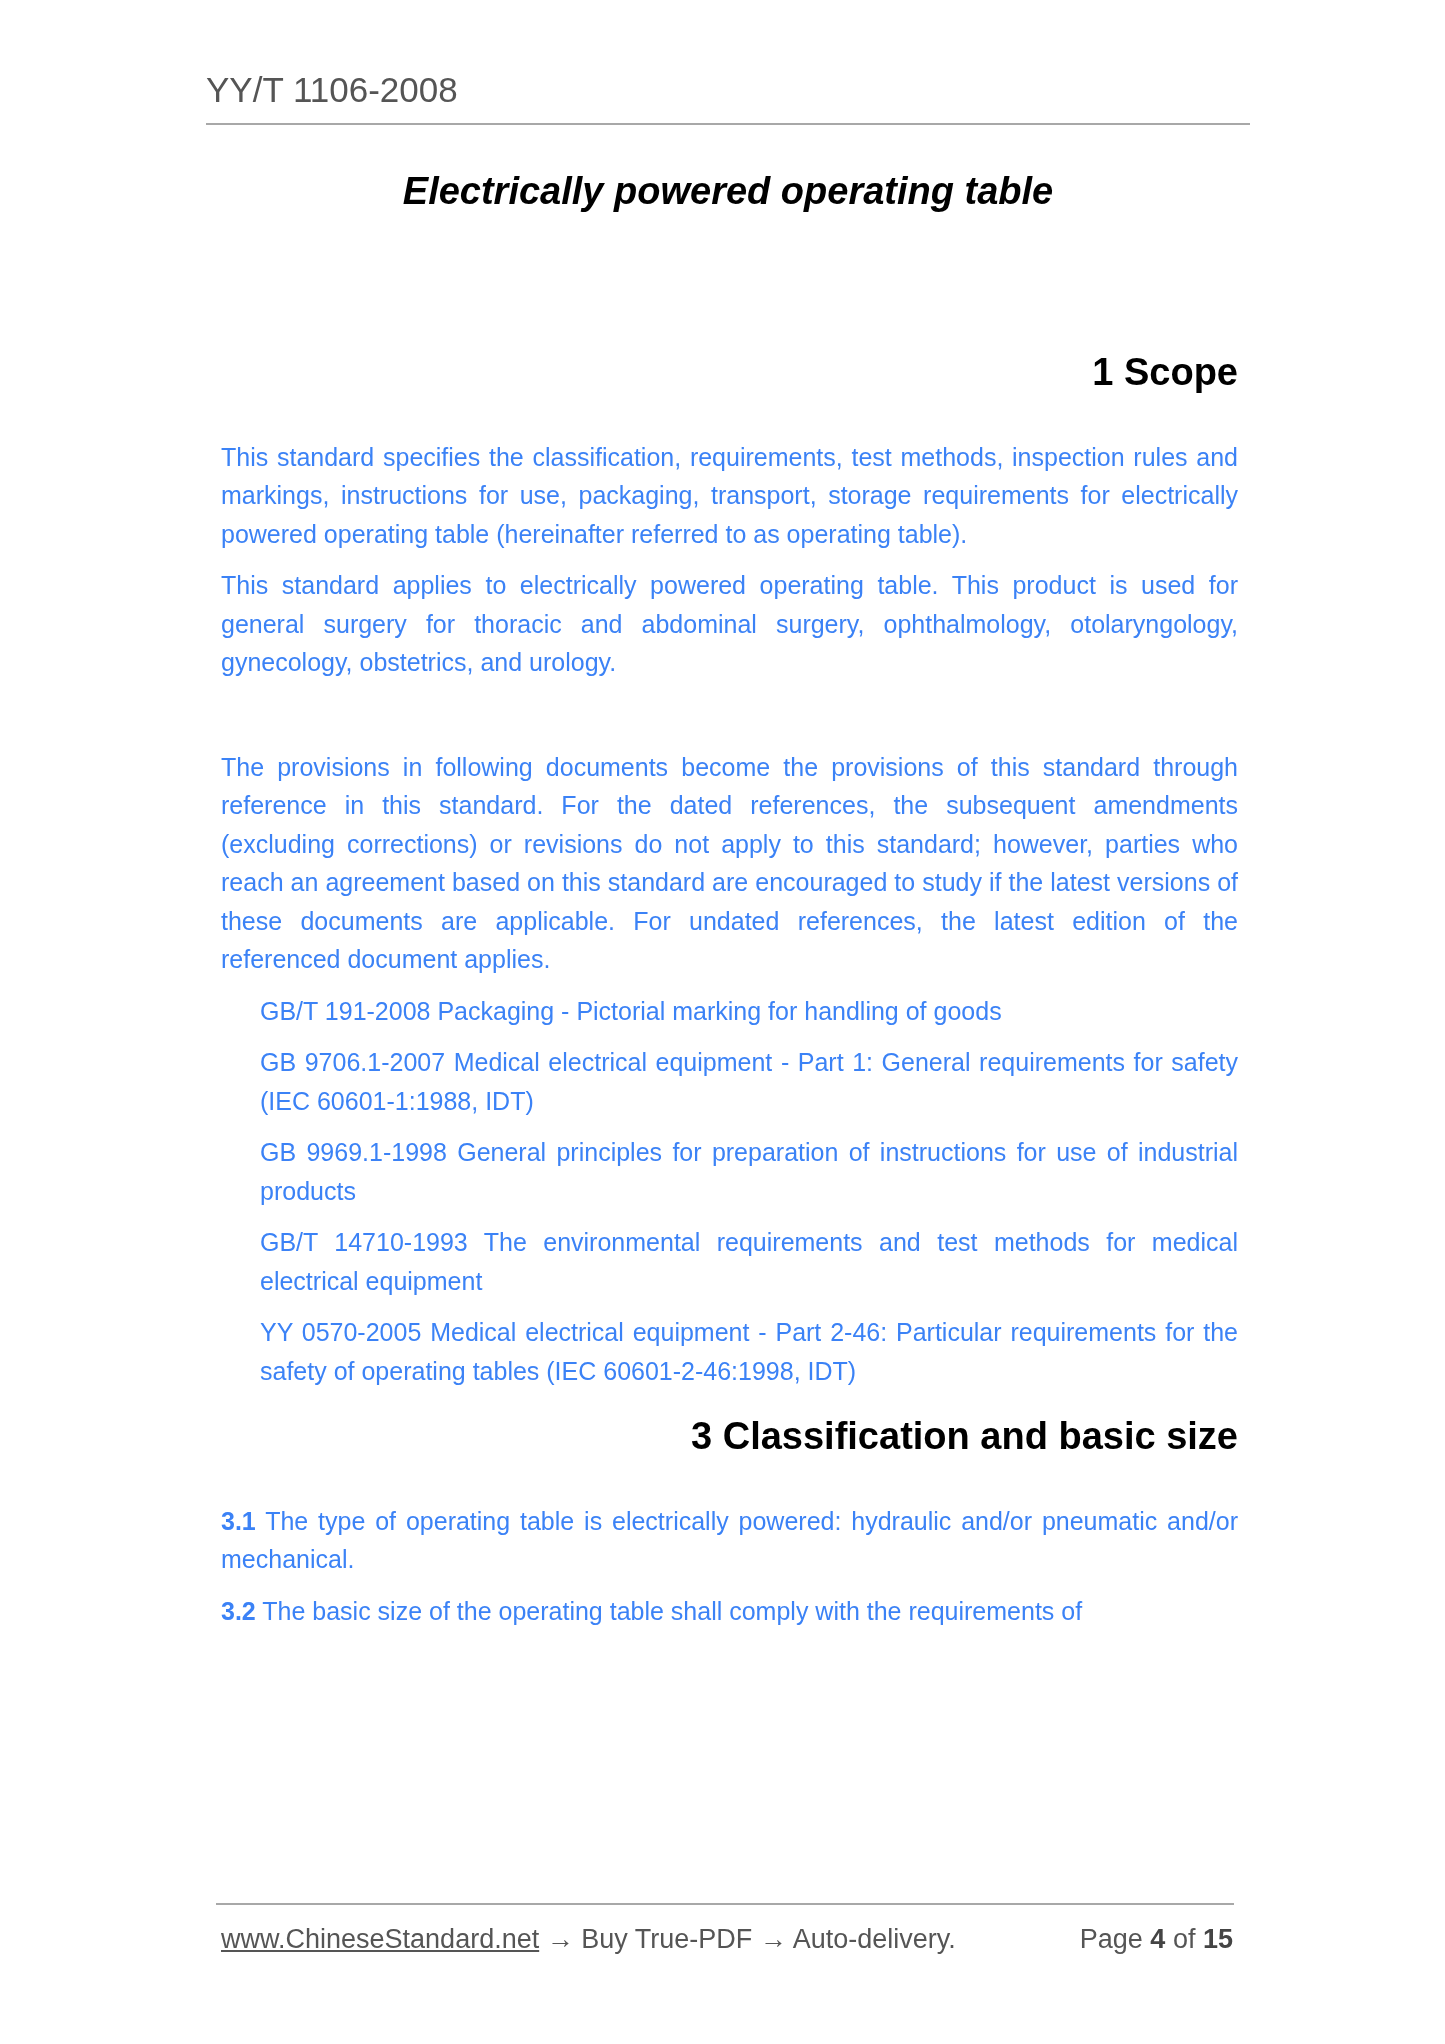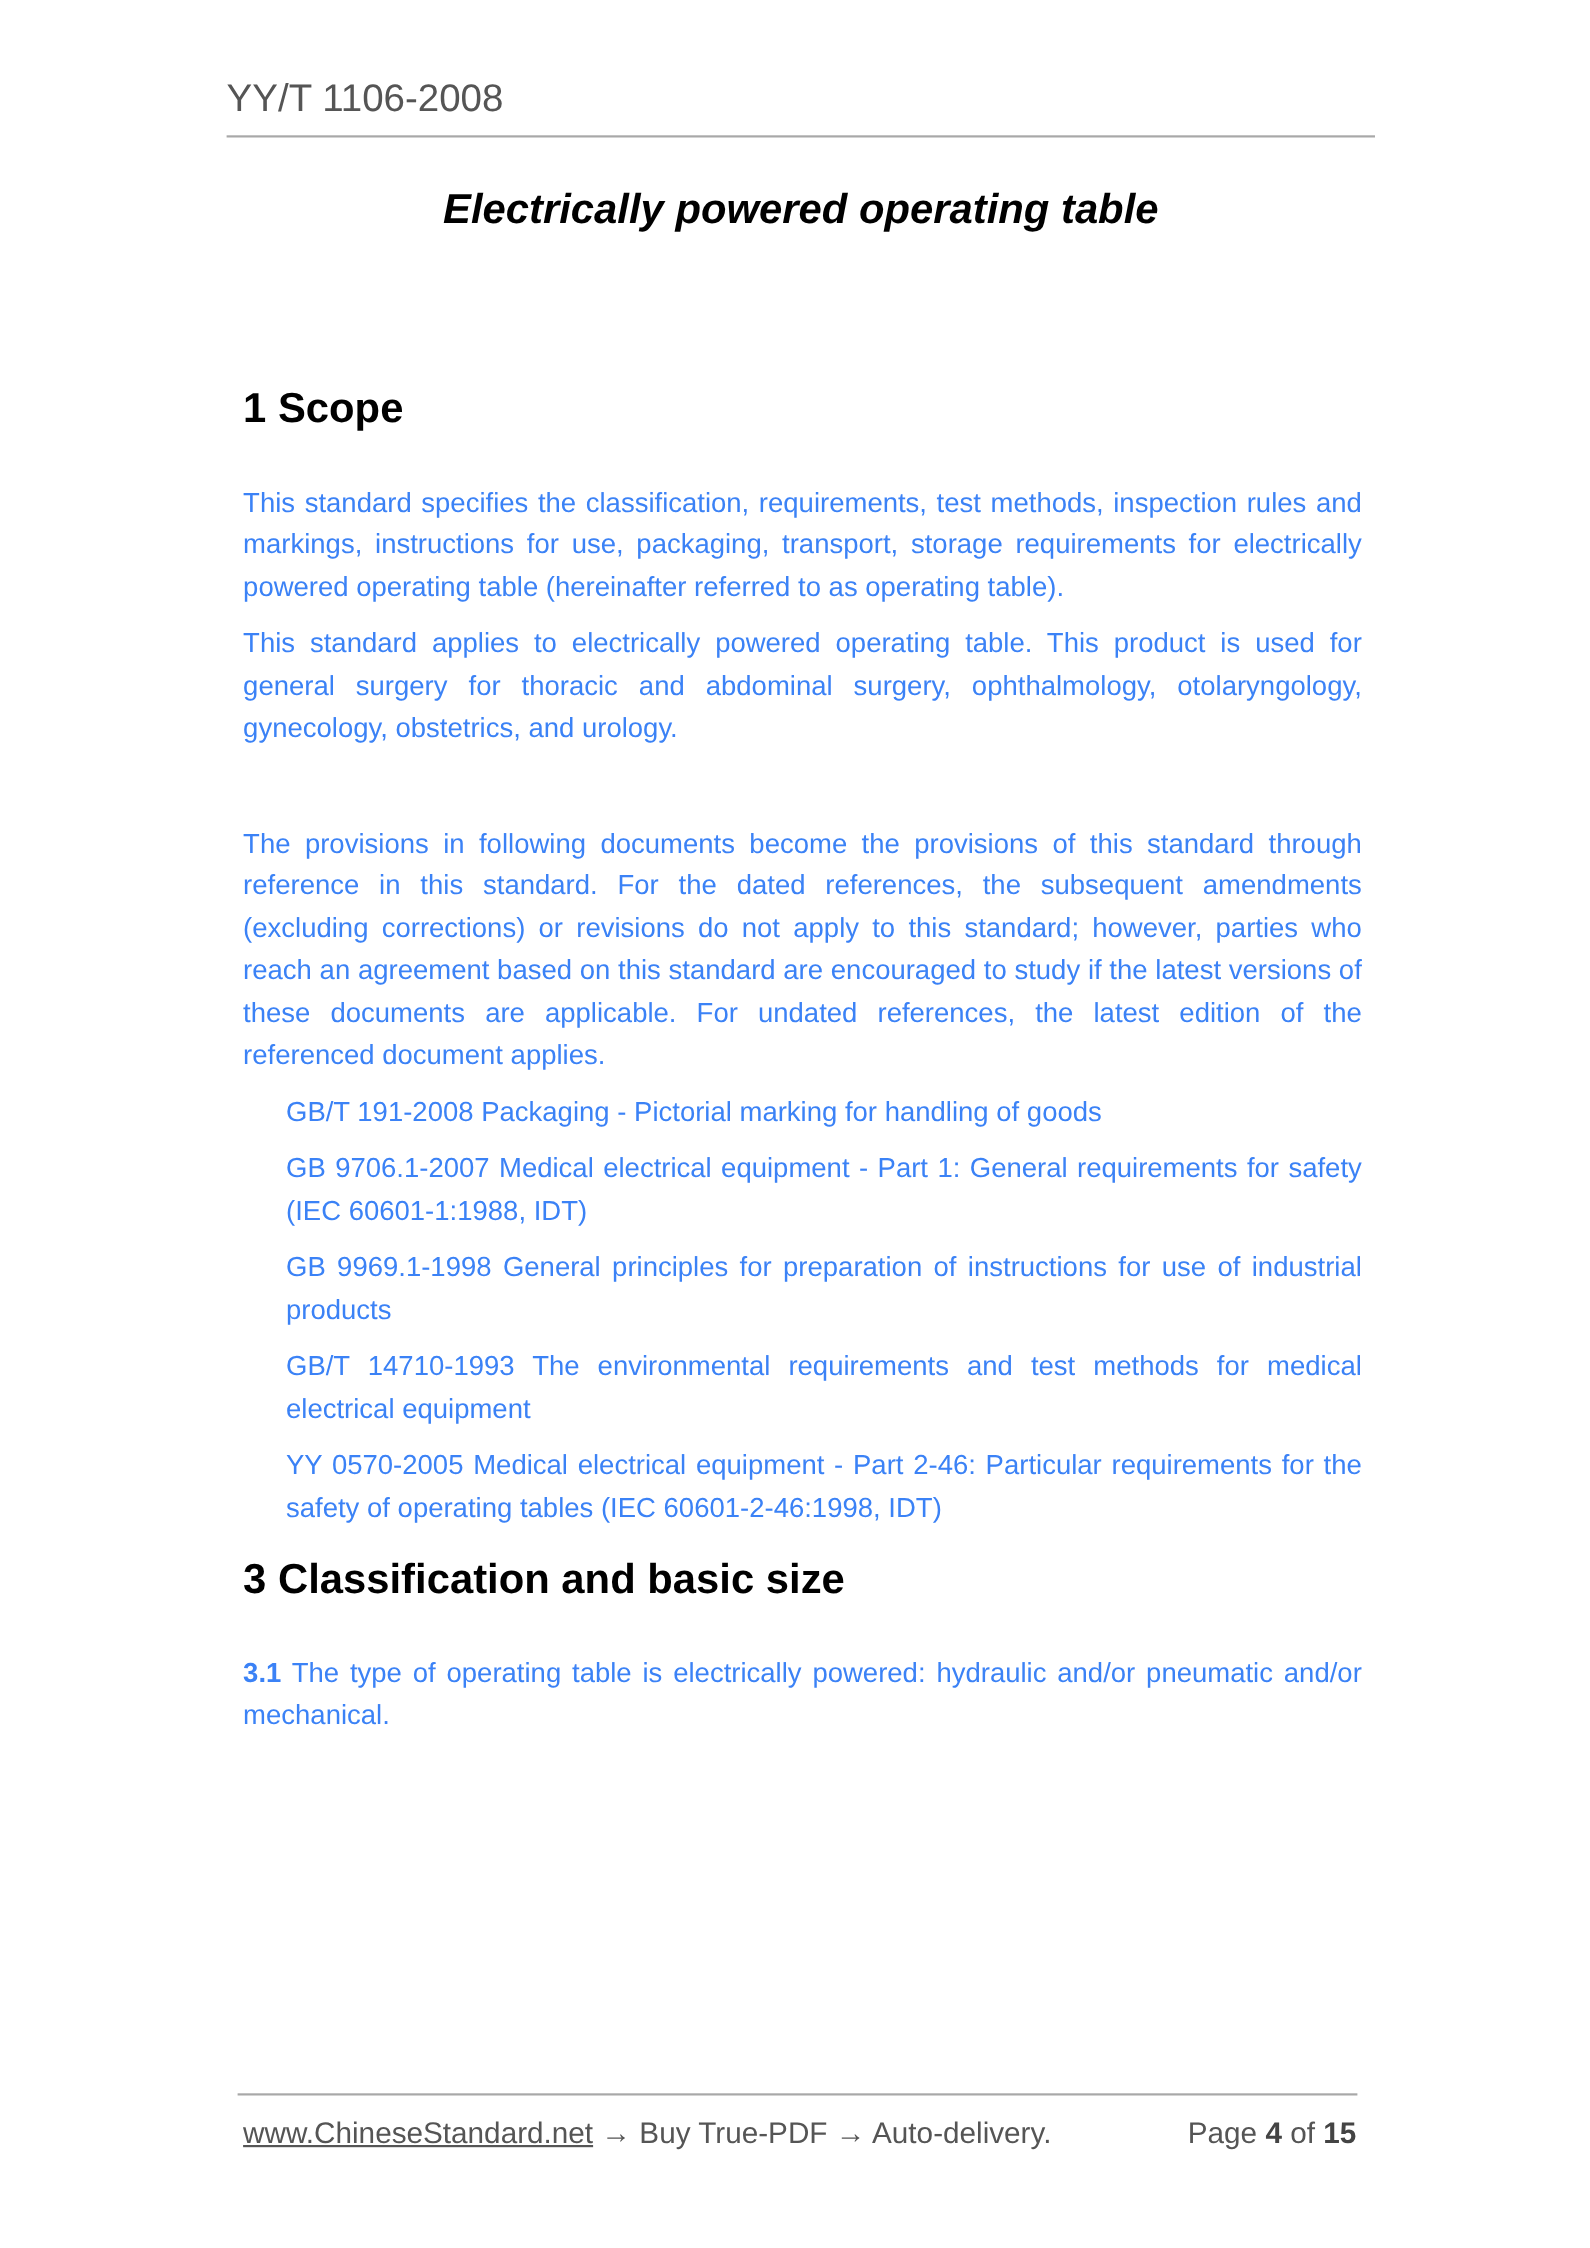--- a/index.html
+++ b/index.html
@@ -6,21 +6,21 @@
   body { width: 1445px; height: 2044px; position: relative; overflow: hidden;
          font-family: "Liberation Sans", sans-serif; color: #111; }
   .page { position: absolute; left: 0; top: 0; width: 1445px; height: 2044px; }
   .hdr { position: absolute; left: 206px; width: 1044px; top: 70px; text-align: left;
          font-size: 35px; color: #555; }
   .hdr-line { position: absolute; left: 206px; width: 1044px; top: 123px; height: 0;
               border-top: 2px solid #a8a8a8; }
   .title { position: absolute; left: 206px; width: 1044px; top: 170px; text-align: center;
            font-size: 38px; font-weight: bold; color: #000; font-style: italic; }
   .content { position: absolute; left: 221px; width: 1017px; top: 350px; }
-  h2 { font-size: 38px; font-weight: bold; margin: 0; color: #000; line-height: 1.2; }
+  h2 { font-size: 38px; font-weight: bold; margin: 0; color: #000; line-height: 1.2; text-align: right; }
   p { margin: 0; font-size: 25px; line-height: 38.5px; text-align: justify; color: #3b82f6; }
   .ref { padding-left: 39px; }
   .foot-line { position: absolute; left: 216px; width: 1018px; top: 1903px; height: 0;
                border-top: 2px solid #a8a8a8; }
   .footer { position: absolute; left: 221px; width: 1012px; top: 1924px; font-size: 27px; color: #555; }
   .footer .link { color: #555; text-decoration: underline; margin-top: 10px; }
   .footer .right { position: absolute; right: 0; top: 0; }
   .footer b { color: #444; }
 </style>
 </head>
@@ -51,20 +51,21 @@
     <div style="height:13px"></div>
     <p class="ref">GB/T 14710-1993 The environmental requirements and test methods for medical electrical equipment</p>
     <div style="height:13px"></div>
     <p class="ref">YY 0570-2005 Medical electrical equipment - Part 2-46: Particular requirements for the safety of operating tables (IEC 60601-2-46:1998, IDT)</p>
     <div style="height:24px"></div>
 
     <h2>3 Classification and basic size</h2>
     <div style="height:42px"></div>
     <p><b>3.1</b><span> The type of operating table is electrically powered: hydraulic and/or pneumatic and/or mechanical.</span></p>
     <div style="height:13px"></div>
+    <p><b>3.2</b><span> The basic size of the operating table shall comply with the requirements of</span></p>
   </div>
 
   <div class="foot-line"></div>
   <div class="footer">
     <span class="link">www.ChineseStandard.net</span>
     <span>→</span><span> Buy True-PDF </span><span>→</span><span> Auto-delivery.</span>
     <span class="right">
       <span>Page</span>
       <b>4</b>
       <span>of</span>

